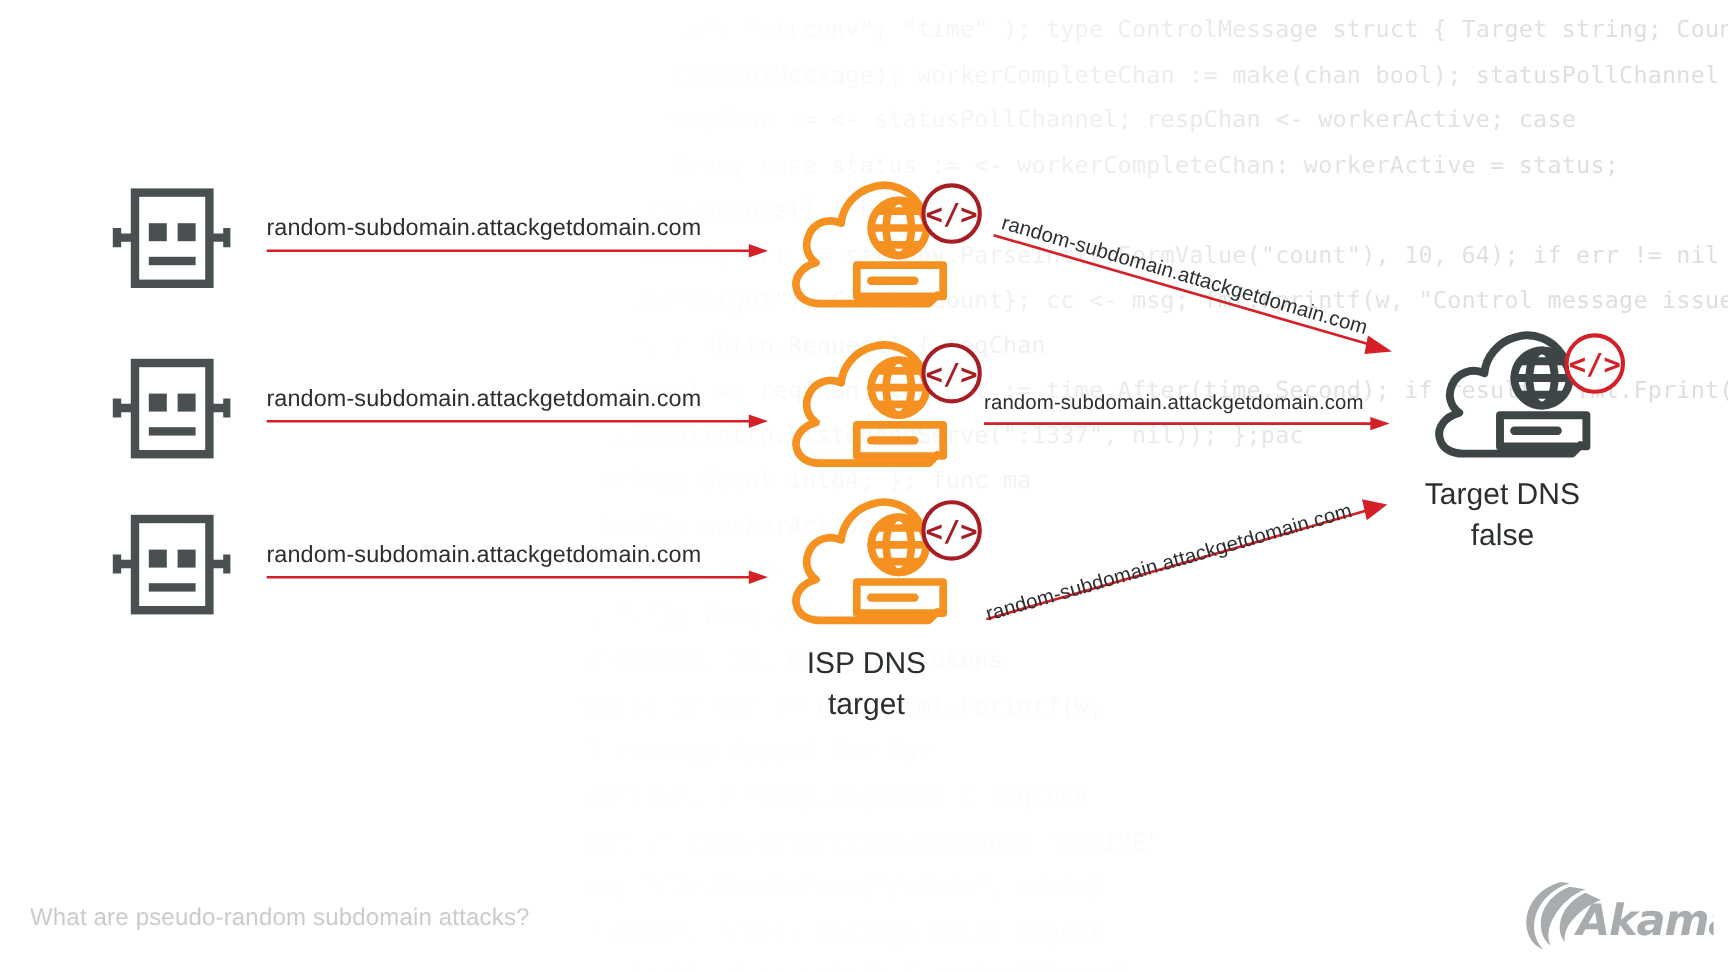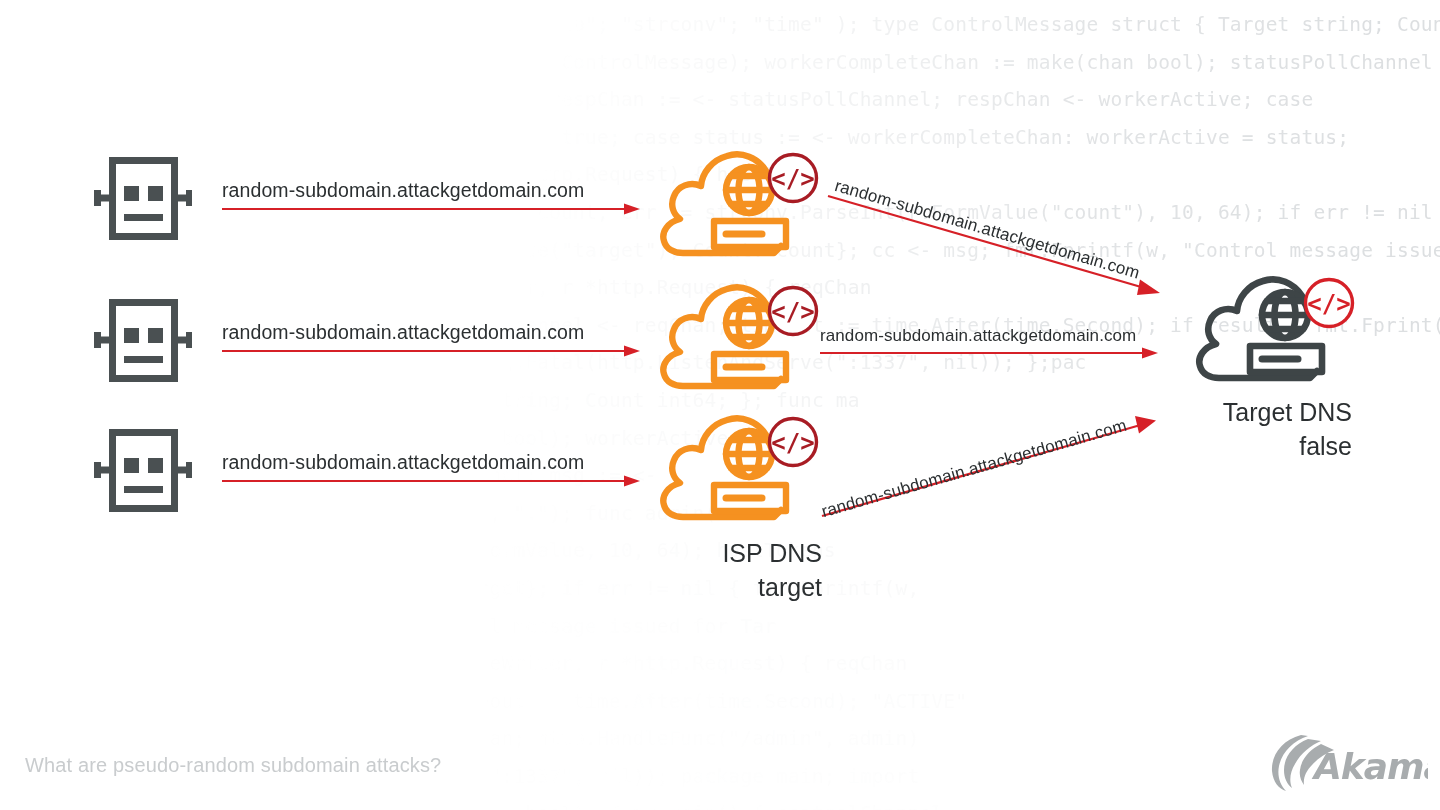--- a/index.html
+++ b/index.html
@@ -32,21 +32,21 @@
   .bg-code pre{
     margin:0;padding:6px 0 0 0;
     font-family:"DejaVu Sans Mono","Liberation Mono",monospace;
     font-size:19.5px;line-height:37.6px;letter-spacing:0.2px;
     color:#9aa0a6;opacity:.34;white-space:pre;
   }
 
   
   .node{position:absolute;}
   .cap{
-    position:absolute;text-align:right;color:#2b2f31;
+    position:absolute;text-align:center;color:#2b2f31;
     font-size:25px;line-height:34px;font-weight:400;
   }
 
   
   .arrow-row{position:absolute;height:40px;}
   .arrow-row .lbl{
     position:absolute;left:0;bottom:14px;white-space:nowrap;
     font-size:19.5px;color:#2b2f31;letter-spacing:.1px;
   }
   .arrow-row svg{position:absolute;left:0;bottom:0;display:block;}

